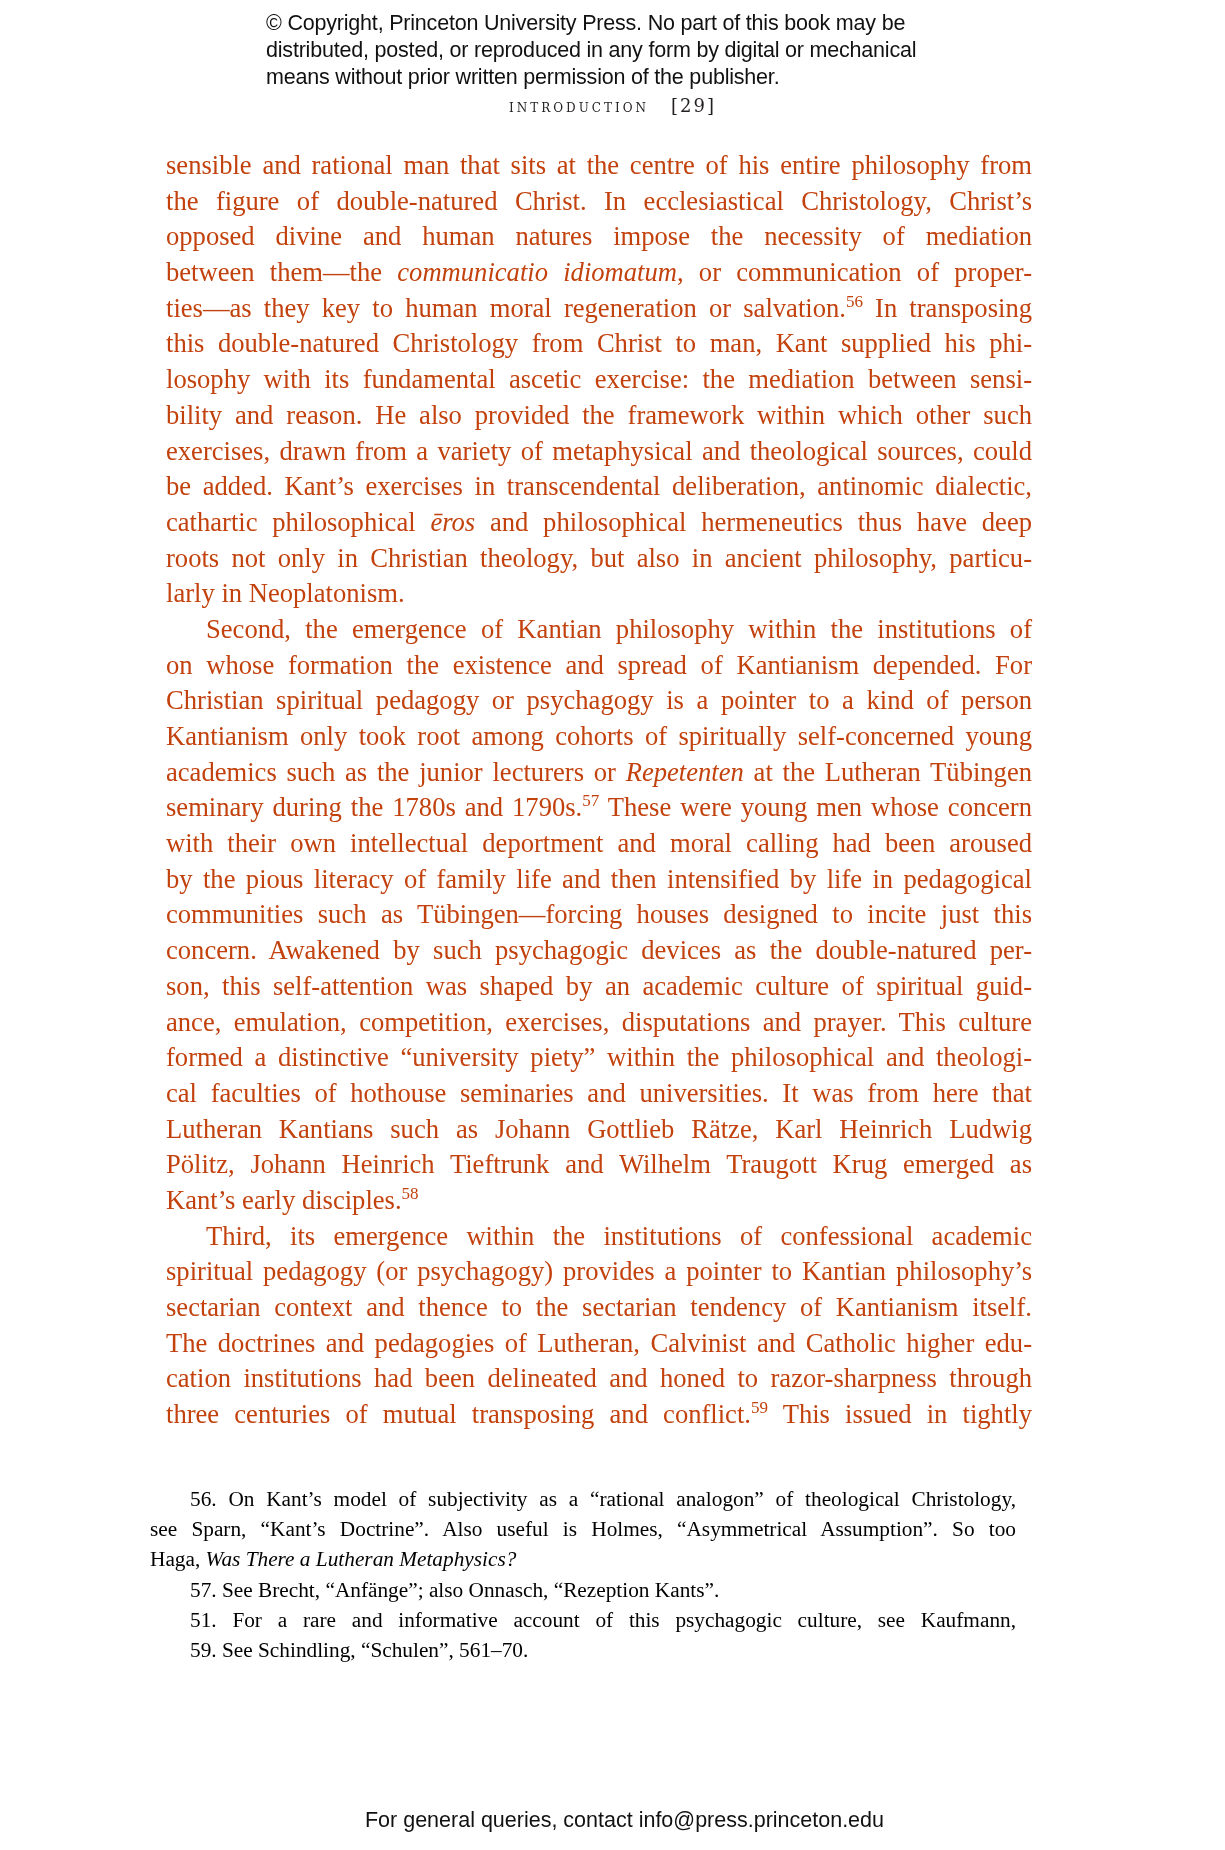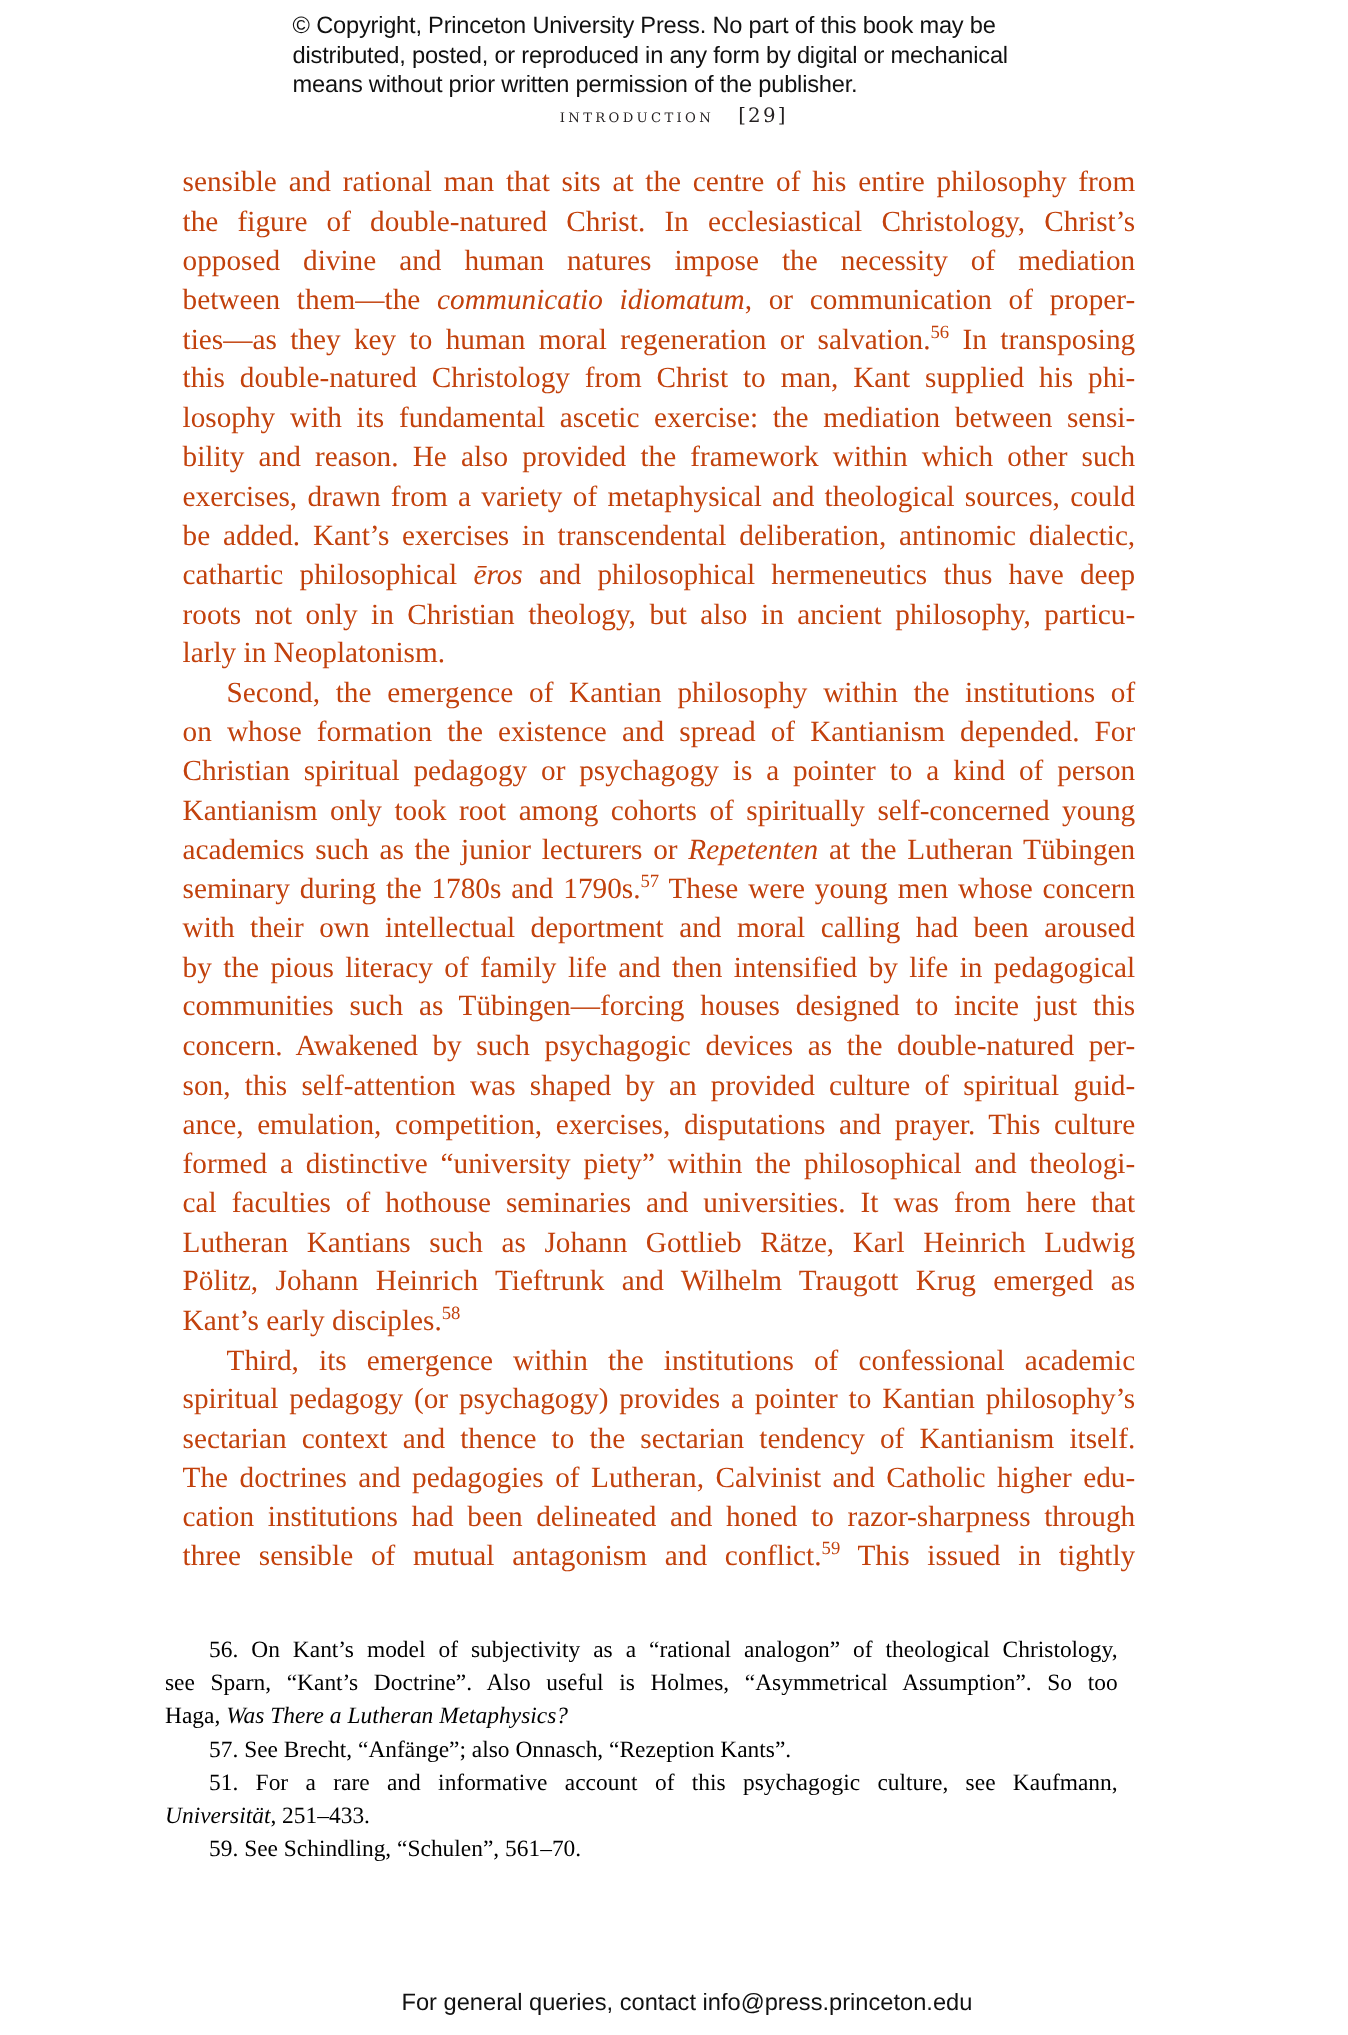--- a/index.html
+++ b/index.html
@@ -136,49 +136,48 @@
       <span class="line  first-indent"><span>Second, the emergence of Kantian philosophy within the institutions of</span></span>
       <span class="line "><span>on whose formation the existence and spread of Kantianism depended. For</span></span>
       <span class="line "><span>Christian spiritual pedagogy or psychagogy is a pointer to a kind of person</span></span>
       <span class="line "><span>Kantianism only took root among cohorts of spiritually self-concerned young</span></span>
       <span class="line "><span>academics such as the junior lecturers or </span><em>Repetenten</em><span> at the Lutheran Tübingen</span></span>
       <span class="line "><span>seminary during the 1780s and 1790s.</span><sup class="fn-ref">57</sup><span> These were young men whose concern</span></span>
       <span class="line "><span>with their own intellectual deportment and moral calling had been aroused</span></span>
       <span class="line "><span>by the pious literacy of family life and then intensified by life in pedagogical</span></span>
       <span class="line "><span>communities such as Tübingen—forcing houses designed to incite just this</span></span>
       <span class="line "><span>concern. Awakened by such psychagogic devices as the double-natured per-</span></span>
-      <span class="line "><span>son, this self-attention was shaped by an provided culture of spiritual guid-</span></span>
+      <span class="line "><span>son, this self-attention was shaped by an academic culture of spiritual guid-</span></span>
       <span class="line "><span>ance, emulation, competition, exercises, disputations and prayer. This culture</span></span>
       <span class="line "><span>formed a distinctive “university piety” within the philosophical and theologi-</span></span>
       <span class="line "><span>cal faculties of hothouse seminaries and universities. It was from here that</span></span>
       <span class="line "><span>Lutheran Kantians such as Johann Gottlieb Rätze, Karl Heinrich Ludwig</span></span>
       <span class="line "><span>Pölitz, Johann Heinrich Tieftrunk and Wilhelm Traugott Krug emerged as</span></span>
       <span class="line  last"><span>Kant’s early disciples.</span><sup class="fn-ref">58</sup></span>
     </p>
     <p>
       <span class="line  first-indent"><span>Third, its emergence within the institutions of confessional academic</span></span>
       <span class="line "><span>spiritual pedagogy (or psychagogy) provides a pointer to Kantian philosophy’s</span></span>
       <span class="line "><span>sectarian context and thence to the sectarian tendency of Kantianism itself.</span></span>
       <span class="line "><span>The doctrines and pedagogies of Lutheran, Calvinist and Catholic higher edu-</span></span>
       <span class="line "><span>cation institutions had been delineated and honed to razor-sharpness through</span></span>
-      <span class="line "><span>three sensible of mutual antagonism and conflict.</span><sup class="fn-ref">59</sup><span> This issued in tightly</span></span>
+      <span class="line "><span>three centuries of mutual transposing and conflict.</span><sup class="fn-ref">59</sup><span> This issued in tightly</span></span>
     </p>
   </div>
 
 <div class="footnotes" id="footnotes">
     <div>
       <span class="line  first-indent"><span>56. On Kant’s model of subjectivity as a “rational analogon” of theological Christology,</span></span>
       <span class="line "><span>see Sparn, “Kant’s Doctrine”. Also useful is Holmes, “Asymmetrical Assumption”. So too</span></span>
       <span class="line  last"><span>Haga, </span><em>Was There a Lutheran Metaphysics?</em></span>
     </div>
     <div>
       <span class="line  first-indent last"><span>57. See Brecht, “Anfänge”; also Onnasch, “Rezeption Kants”.</span></span>
     </div>
     <div>
       <span class="line  first-indent"><span>51. For a rare and informative account of this psychagogic culture, see Kaufmann,</span></span>
-      <span class="line  last"><em>Universität</em><span>, 251–433.</span></span>
     </div>
     <div>
       <span class="line  first-indent last"><span>59. See Schindling, “Schulen”, 561–70.</span></span>
     </div>
   </div>
 
 <div class="footer-query">For general queries, contact info@press.princeton.edu</div>
 
 </body></html>

